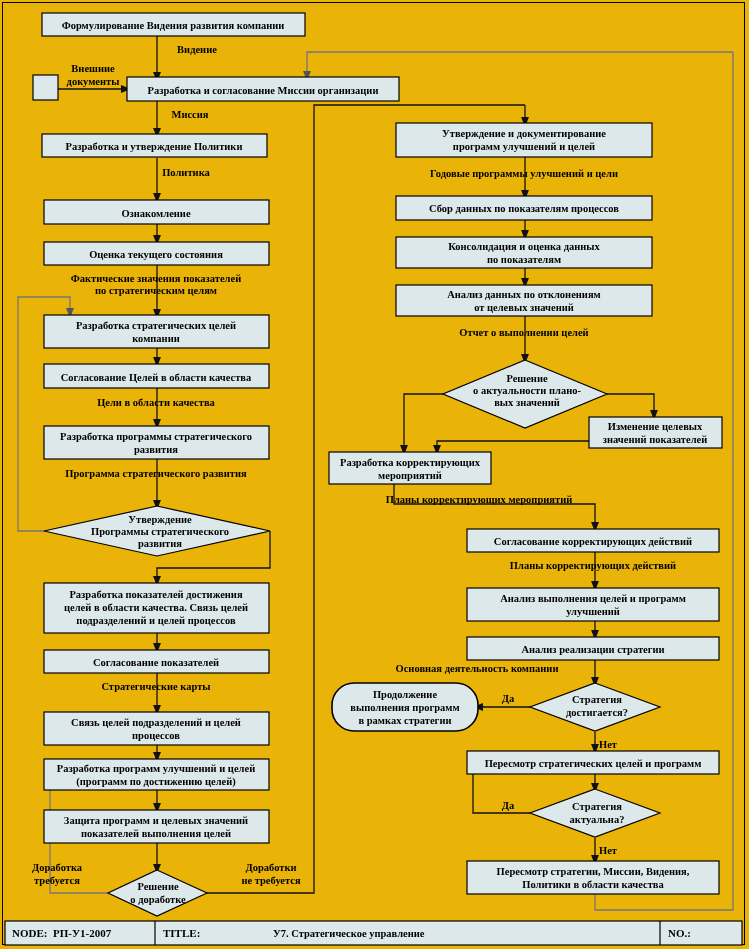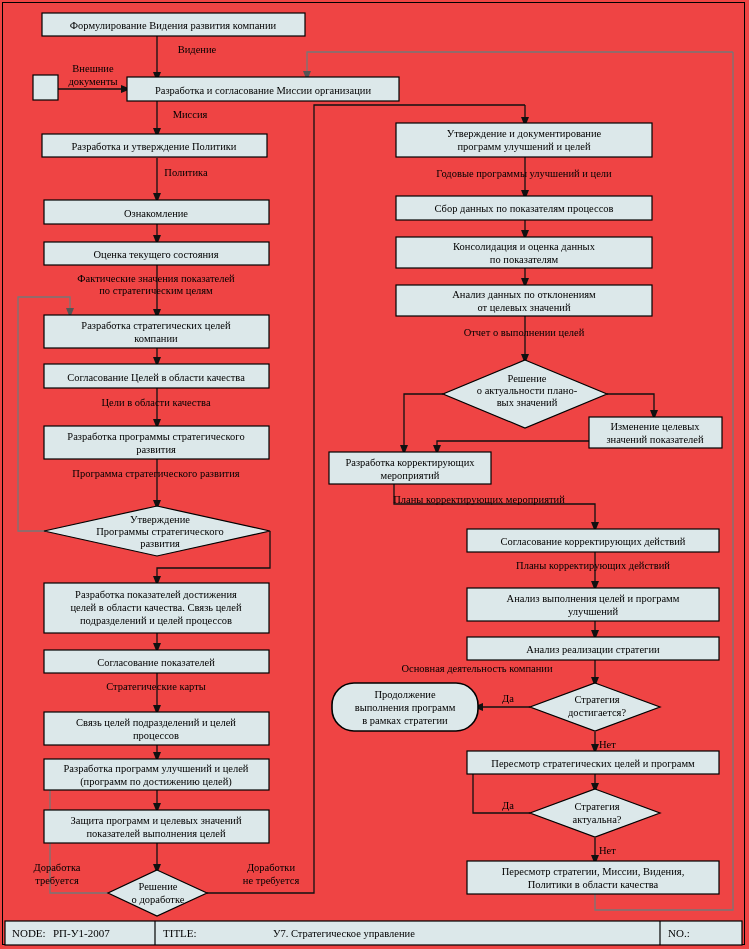--- a/index.html
+++ b/index.html
@@ -1,17 +1,17 @@
 <!DOCTYPE html>
 <html><head>
 <meta charset="utf-8">
 <style>
   html,body{margin:0;padding:0;background:#ffffff;}
   body{font-family:"Liberation Serif","DejaVu Serif",serif;}
-  #page{position:relative;width:749px;height:949px;background:#ef4444;overflow:hidden;}
+  #page{position:relative;width:749px;height:949px;background:#eab308;overflow:hidden;font-weight:bold;}
   #frame{position:absolute;left:2px;top:2px;width:743px;height:943px;border:1px solid #000;box-sizing:border-box;}
   svg{position:absolute;left:0;top:0;width:749px;height:949px;}
   .nodebox{fill:#dce8ea;stroke:#000;stroke-width:1.2;}
   .diamond{fill:#dce8ea;stroke:#000;stroke-width:1.2;}
   .rounded{fill:#dce8ea;stroke:#000;stroke-width:1.6;}
   .plainbox{fill:#dce8ea;stroke:#000;stroke-width:1.2;}
   .conn{fill:none;stroke:#111;stroke-width:1.3;}
   .conn-grey{fill:none;stroke:#777;stroke-width:1.3;}
   .footerbar{fill:#dce8ea;stroke:#000;stroke-width:1.2;}
   text{font-family:"Liberation Serif","DejaVu Serif",serif;fill:#000;}

